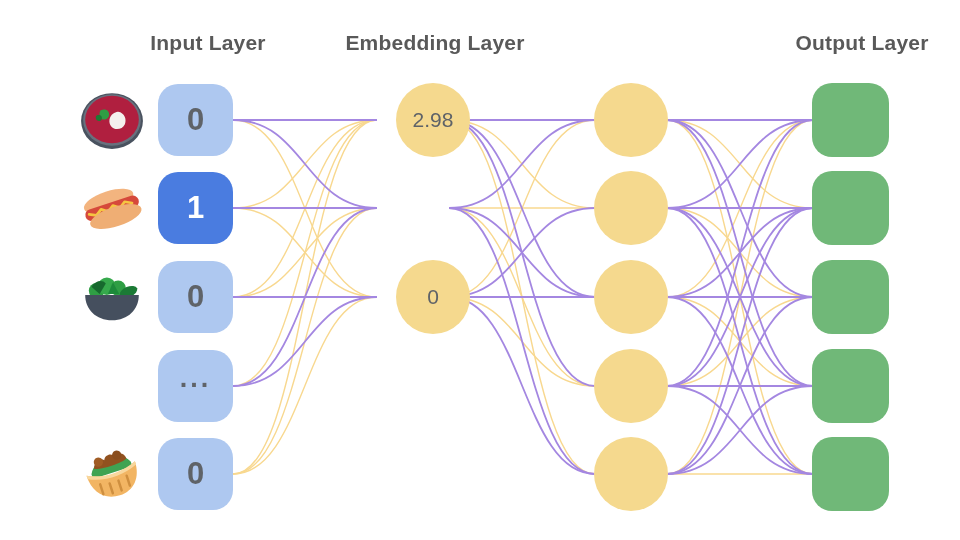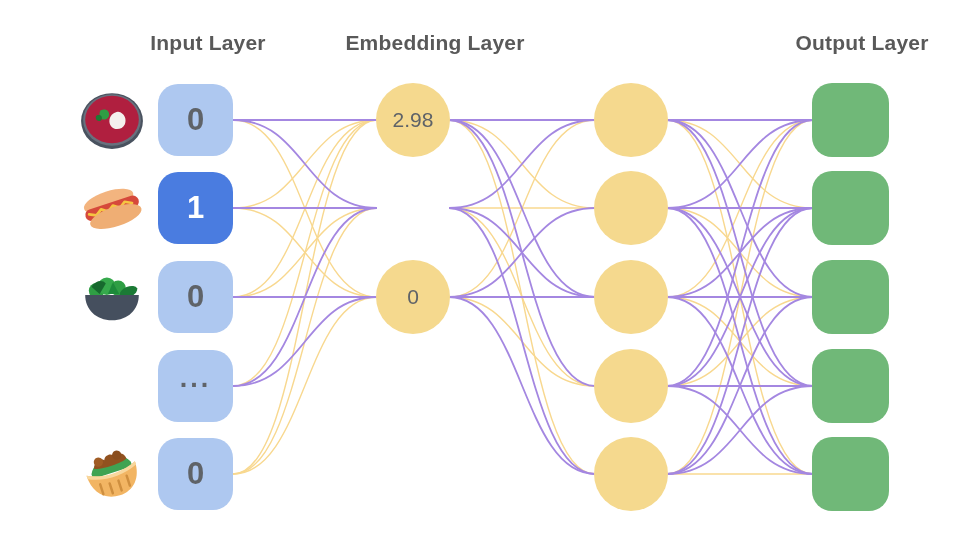--- a/index.html
+++ b/index.html
@@ -19,21 +19,21 @@
     background:var(--node-blue,#aec8f0);display:flex;align-items:center;justify-content:center;
     font-weight:bold;font-size:31px;color:var(--text-dark,#5f6368);z-index:2;
   }
   .box.active{background:var(--node-blue-active,#4a7ce0);color:#ffffff;}
   .box .dots{transform:translateY(-26%);font-size:27px;letter-spacing:3px;}
   .circle{
     position:absolute;width:74px;height:74px;border-radius:50%;
     background:var(--node-yellow,#f5d98e);display:flex;align-items:center;justify-content:center;
     font-size:21px;color:var(--text-dark,#5f6368);z-index:2;
   }
-  .circle.emb{left:376px;}
+  .circle.emb{left:396px;}
   .circle.hid{left:594px;}
   .outbox{
     position:absolute;left:812px;width:77px;height:74px;border-radius:20px;
     background:var(--node-green,#70b878);z-index:2;
   }
   .r0b{top:84px}.r1b{top:172px}.r2b{top:261px}.r3b{top:350px}.r4b{top:438px}
   .r0c{top:83px}.r1c{top:171px}.r2c{top:260px}.r3c{top:349px}.r4c{top:437px}
   .i0{top:87px}.i1{top:175px}.i2{top:264px}.i4{top:441px}
 </style>
 </head>

